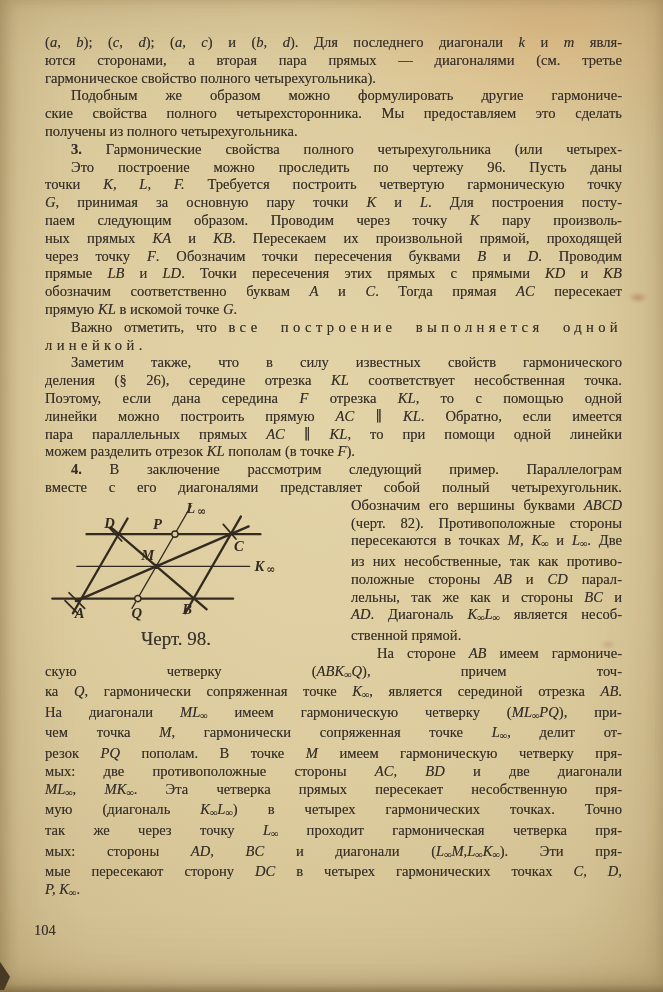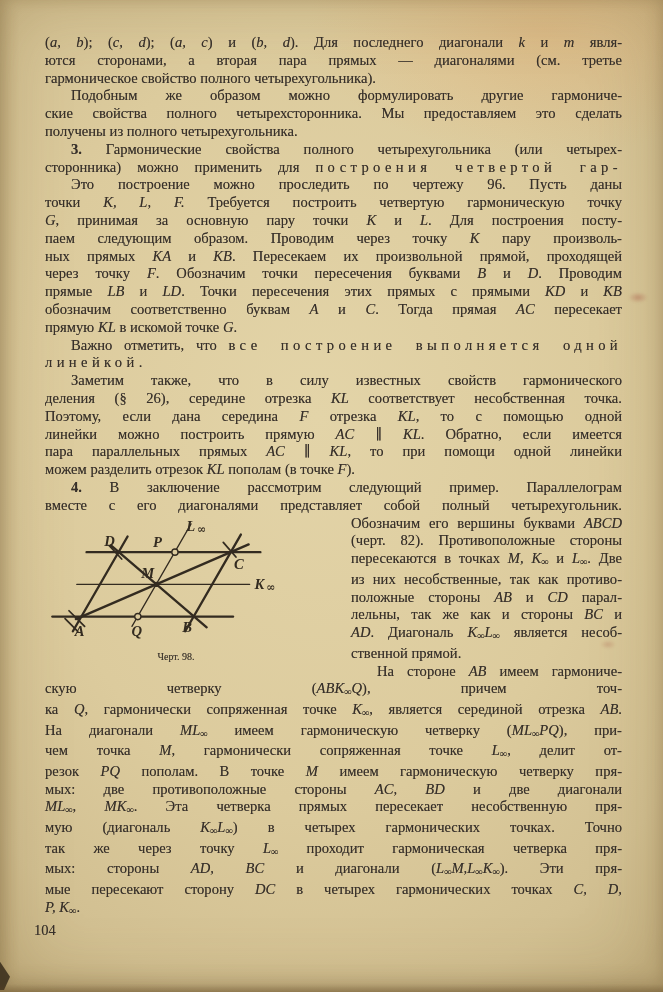--- a/index.html
+++ b/index.html
@@ -23,21 +23,21 @@
   .line.ind{text-indent:26px;}
   .line.last{text-align-last:left;}
   .line i{font-style:italic;}
   .line b{font-weight:bold;}
   .line sub{font-size:0.7em;vertical-align:-0.18em;letter-spacing:0;}
   .sp{letter-spacing:0.30em;word-spacing:0.22em;}
   .figbox{float:left;width:296px;margin:2px 10px 14px 0;}
   .figbox svg{display:block;}
   .figcaption{
     width:296px;box-sizing:border-box;padding-right:34px;margin-top:6px;
-    text-align:center;font-size:10px;line-height:18px;color:#3a332b;
+    text-align:center;font-size:19px;line-height:18px;color:#3a332b;
     text-shadow:0 0 0.5px rgba(55,48,42,0.5);
   }
   .pagenum{position:absolute;left:34px;top:922px;font-size:14.5px;color:#37302a;text-shadow:0 0 0.5px rgba(55,48,42,0.5);}
   .stain1{position:absolute;left:628px;top:292px;width:20px;height:11px;border-radius:50%;
     background:radial-gradient(ellipse, rgba(171,100,78,0.5), rgba(171,100,78,0) 70%);filter:blur(1px);}
   .stain2{position:absolute;left:600px;top:640px;width:16px;height:9px;border-radius:50%;
     background:radial-gradient(ellipse, rgba(171,100,78,0.32), rgba(171,100,78,0) 70%);filter:blur(1px);}
   .corner-bl{position:absolute;left:0;top:960px;width:10px;height:30px;background:#3e311e;
     clip-path:polygon(0 6%,100% 56%,40% 100%,0 100%);filter:blur(0.5px);opacity:0.9;}
   .bottom-shade{position:absolute;left:0;top:984px;width:663px;height:8px;
@@ -53,21 +53,20 @@
   <div class="textcol">
 
     <div>
         <div class="line">(<i>a, b</i>); (<i>c, d</i>); (<i>a, c</i>) и (<i>b, d</i>). Для последнего диагонали <i>k</i> и <i>m</i> явля-</div>
         <div class="line">ются сторонами, а вторая пара прямых — диагоналями (см. третье</div>
         <div class="line last">гармоническое свойство полного четырехугольника).</div>
         <div class="line ind">Подобным же образом можно формулировать другие гармониче-</div>
         <div class="line">ские свойства полного четырехсторонника. Мы предоставляем это сделать</div>
         <div class="line last">получены из полного четырехугольника.</div>
         <div class="line ind"><b>3.</b> Гармонические свойства полного четырехугольника (или четырех-</div>
-        <div class="line">сторонника) можно применить для <span class="sp">построения четвертой гар-</span></div>
         <div class="line ind">Это построение можно проследить по чертежу 96. Пусть даны</div>
         <div class="line">точки <i>K, L, F.</i> Требуется построить четвертую гармоническую точку</div>
         <div class="line"><i>G</i>, принимая за основную пару точки <i>K</i> и <i>L</i>. Для построения посту-</div>
         <div class="line">паем следующим образом. Проводим через точку <i>K</i> пару произволь-</div>
         <div class="line">ных прямых <i>KA</i> и <i>KB</i>. Пересекаем их произвольной прямой, проходящей</div>
         <div class="line">через точку <i>F</i>. Обозначим точки пересечения буквами <i>B</i> и <i>D</i>. Проводим</div>
         <div class="line">прямые <i>LB</i> и <i>LD</i>. Точки пересечения этих прямых с прямыми <i>KD</i> и <i>KB</i></div>
         <div class="line">обозначим соответственно буквам <i>A</i> и <i>C</i>. Тогда прямая <i>AC</i> пересекает</div>
         <div class="line last">прямую <i>KL</i> в искомой точке <i>G</i>.</div>
         <div class="line ind">Важно отметить, что <span class="sp">все построение выполняется одной</span></div>

